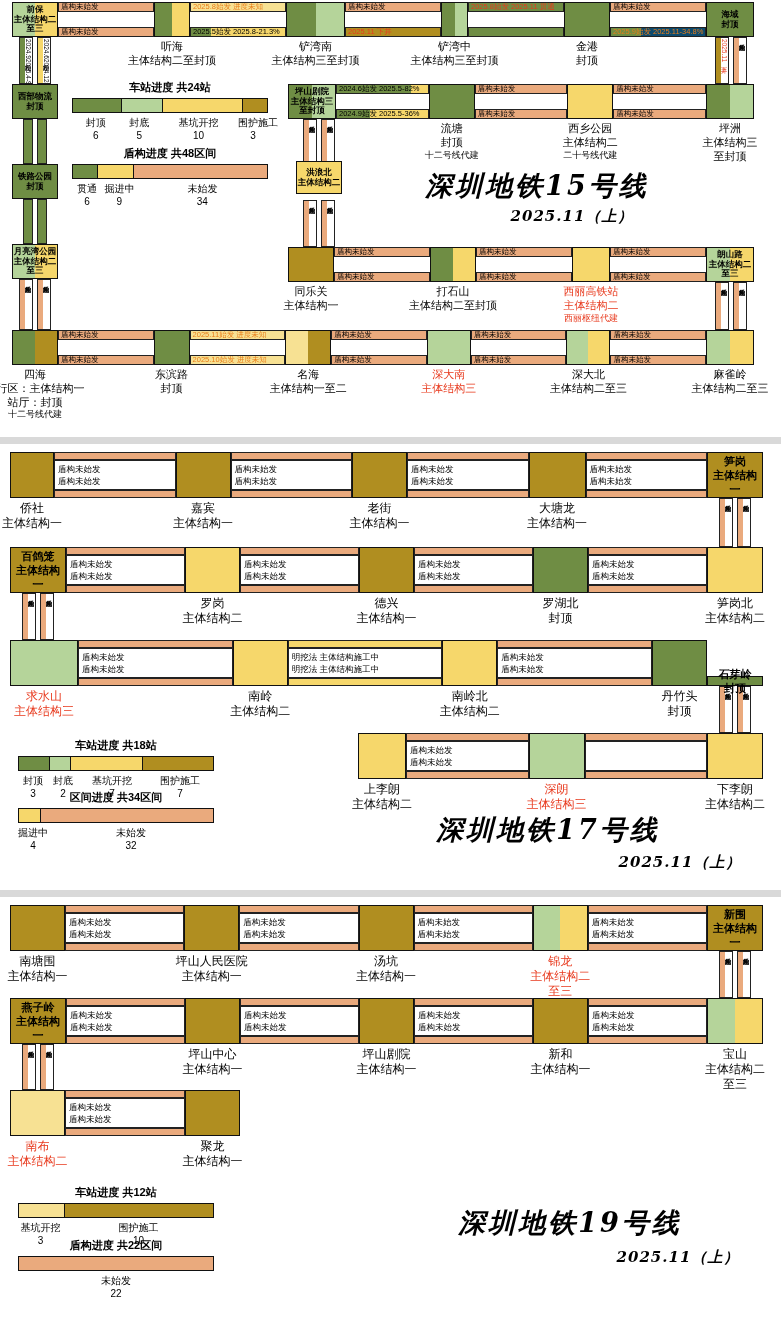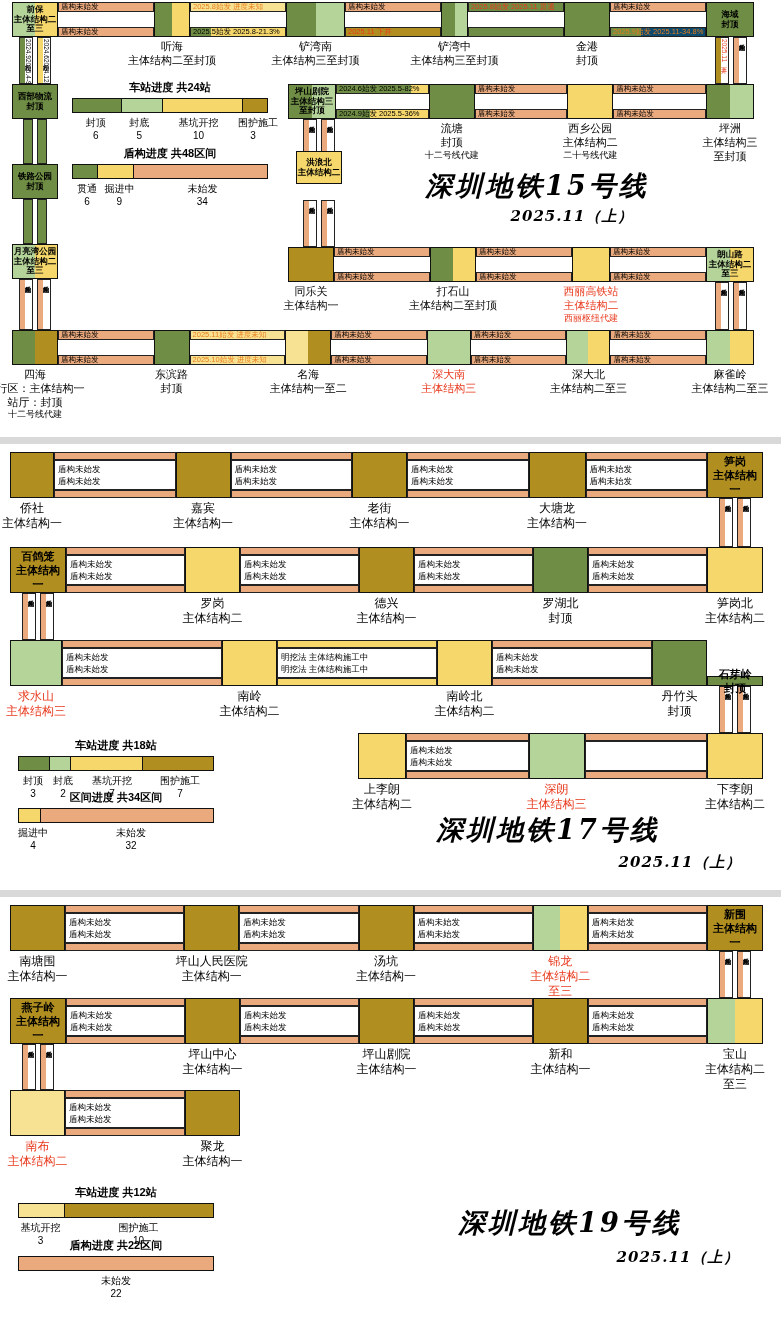--- a/index.html
+++ b/index.html
@@ -325,21 +325,21 @@
         <div>盾构未始发</div>
       </div>
     </div>
     <div class="vtube">
       <div class="vbar" style="background: rgb(234, 170, 125);"></div>
       <div class="vtext">
         <div>盾构未始发</div>
       </div>
     </div>
   </div>
-<div class="abs hrow" style="left:296px;top:151px;width:46px;height:33px">
+<div class="abs hrow" style="left:296px;top:161px;width:46px;height:33px">
     <div class="st" style="width: 46px;">
       <div class="stbox">
         <div class="part" style="background: rgb(246, 215, 107);"></div>
         <div class="stlabel in">
           <div>洪浪北</div>
           <div>主体结构二</div>
         </div>
       </div>
     </div>
   </div>
@@ -774,21 +774,21 @@
       </div>
     </div>
     <div class="vtube">
       <div class="vbar" style="background: rgb(234, 170, 125);"></div>
       <div class="vtext">
         <div>盾构未始发</div>
       </div>
     </div>
   </div>
 <div class="abs hrow wide" style="left:10px;top:640px;width:753px;height:46px">
-    <div class="st" style="width: 52px;">
+    <div class="st" style="width: 68px;">
       <div class="stbox">
         <div class="part" style="background: rgb(181, 212, 154);"></div>
       </div>
       <div class="stlabel below red">
         <div>求水山</div>
         <div>主体结构三</div>
       </div>
     </div>
     <div class="seg seg17">
       <div class="strip" style="background: rgb(234, 170, 125);"></div>

